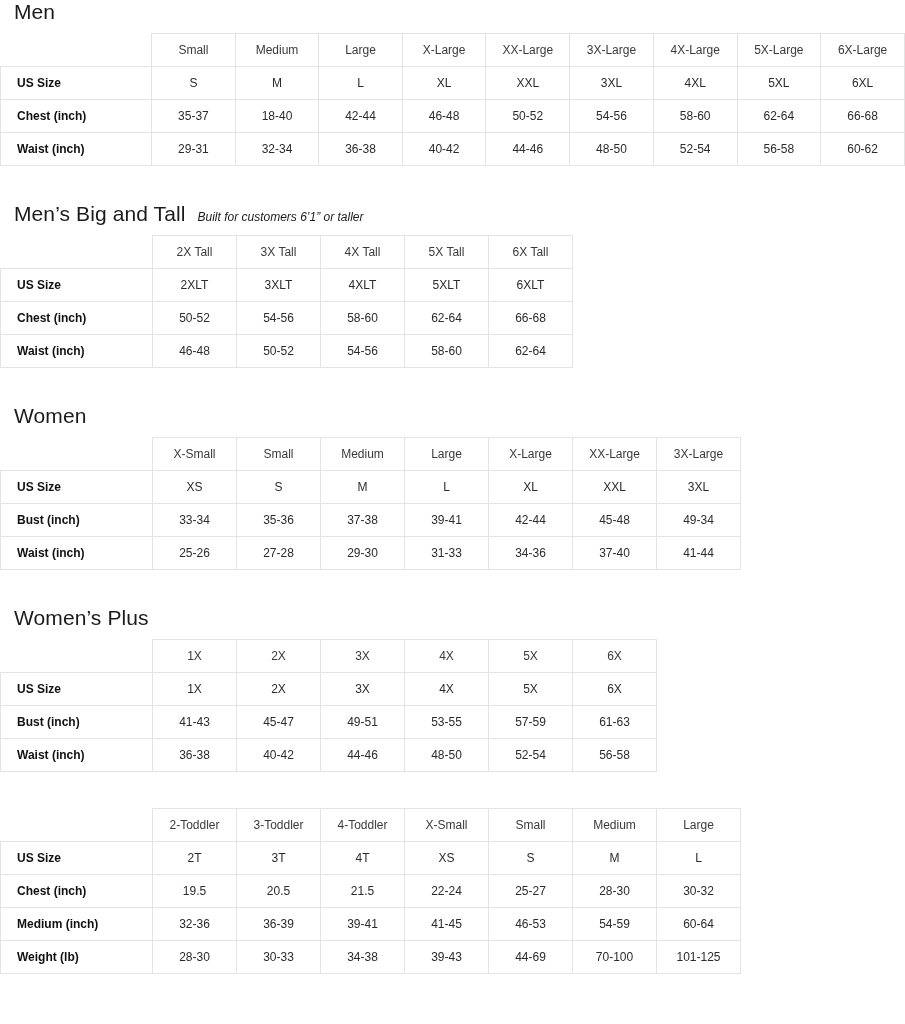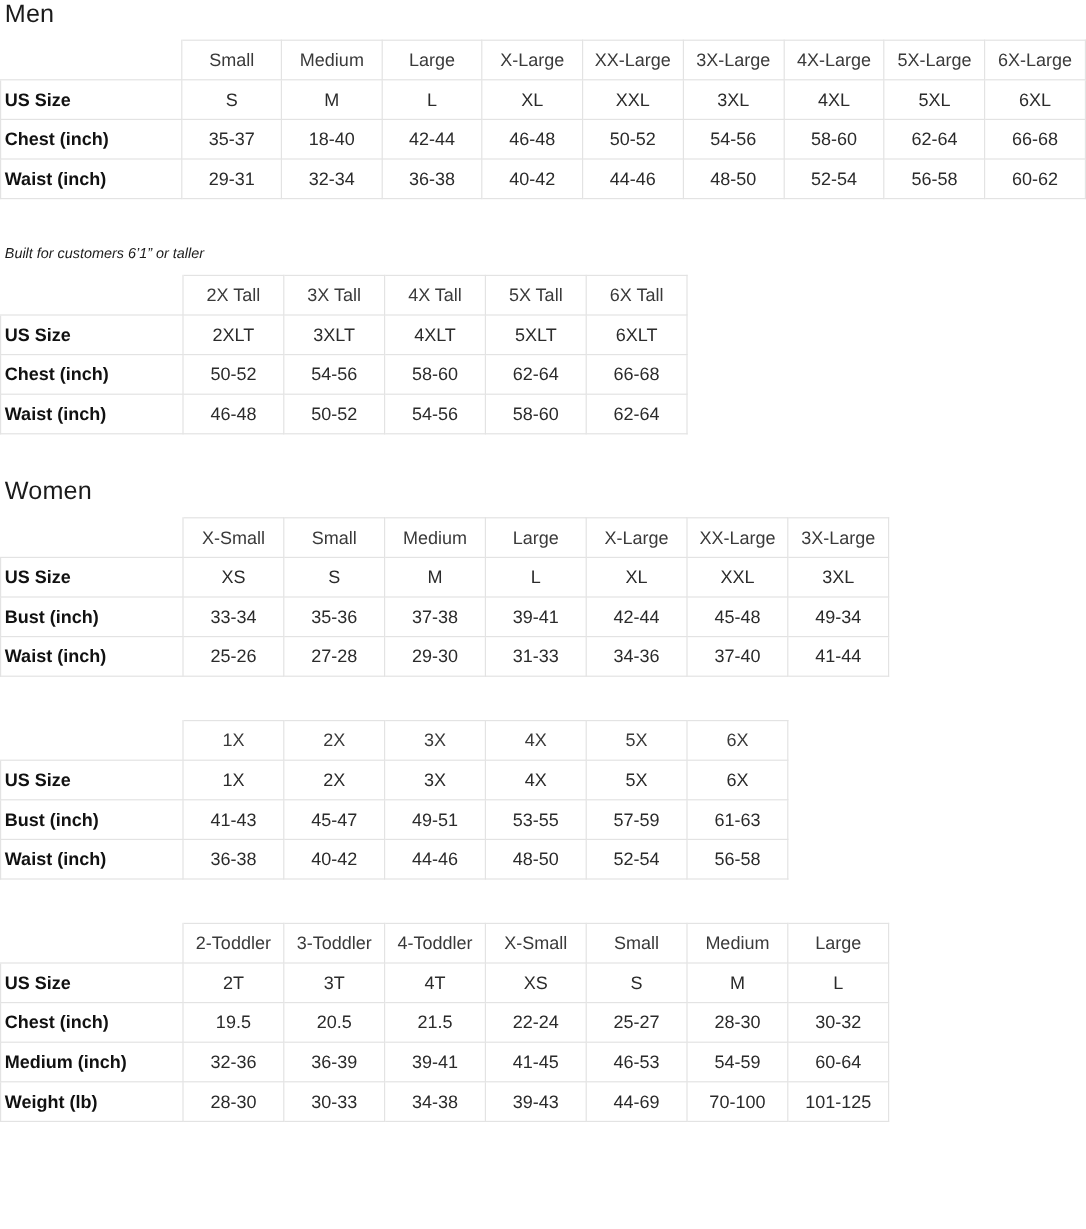--- a/index.html
+++ b/index.html
@@ -19,55 +19,55 @@
     box-sizing: border-box;
     padding: 0 0 8px 0;
   }
   .section {
     margin: 0 0 0 0;
   }
   .section-head {
     display: flex;
     align-items: baseline;
     gap: 12px;
-    padding: 0 0 9px 4px;
+    padding: 0 0 9px 14px;
   }
   .section-title {
     font-size: 21px;
     font-weight: 400;
     color: #1b1b1b;
     letter-spacing: 0.1px;
     line-height: 24px;
   }
   .section-sub {
     font-size: 12px;
     font-style: italic;
     color: #1b1b1b;
     line-height: 18px;
   }
   table.size-table {
     border-collapse: collapse;
     table-layout: fixed;
-    font-size: 15px;
+    font-size: 12px;
   }
   table.size-table td {
     border: 1px solid #e3e3e3;
     height: 33px;
     padding: 0 6px;
     text-align: center;
     color: #2b2b2b;
     vertical-align: middle;
     box-sizing: border-box;
     white-space: nowrap;
   }
   table.size-table td.rowhead {
     text-align: left;
     font-weight: bold;
     color: #111111;
-    padding-left: 3px;
+    padding-left: 16px;
     width: 152px;
   }
   table.size-table td.corner {
     border-left: none;
     border-top: none;
     background: #ffffff;
   }
   table.size-table thead td {
     color: #3a3a3a;
     font-weight: 400;
@@ -137,20 +137,21 @@
               <td class="col">52-54</td>
               <td class="col">56-58</td>
               <td class="col">60-62</td>
             </tr>
           </tbody>
         </table>
         <div class="spacer-lg"></div>
       </div>
       <div class="section">
         <div class="section-head">
+          <div class="section-title">Men’s Big and Tall</div>
           <div class="section-sub">Built for customers 6’1” or taller</div>
         </div>
         <table class="size-table">
           <thead>
             <tr>
               <td class="corner rowhead"></td>
               <td class="col">2X Tall</td>
               <td class="col">3X Tall</td>
               <td class="col">4X Tall</td>
               <td class="col">5X Tall</td>
@@ -232,20 +233,23 @@
               <td class="col">31-33</td>
               <td class="col">34-36</td>
               <td class="col">37-40</td>
               <td class="col">41-44</td>
             </tr>
           </tbody>
         </table>
         <div class="spacer-lg"></div>
       </div>
       <div class="section">
+        <div class="section-head">
+          <div class="section-title">Women’s  Plus</div>
+        </div>
         <table class="size-table">
           <thead>
             <tr>
               <td class="corner rowhead"></td>
               <td class="col">1X</td>
               <td class="col">2X</td>
               <td class="col">3X</td>
               <td class="col">4X</td>
               <td class="col">5X</td>
               <td class="col">6X</td>

